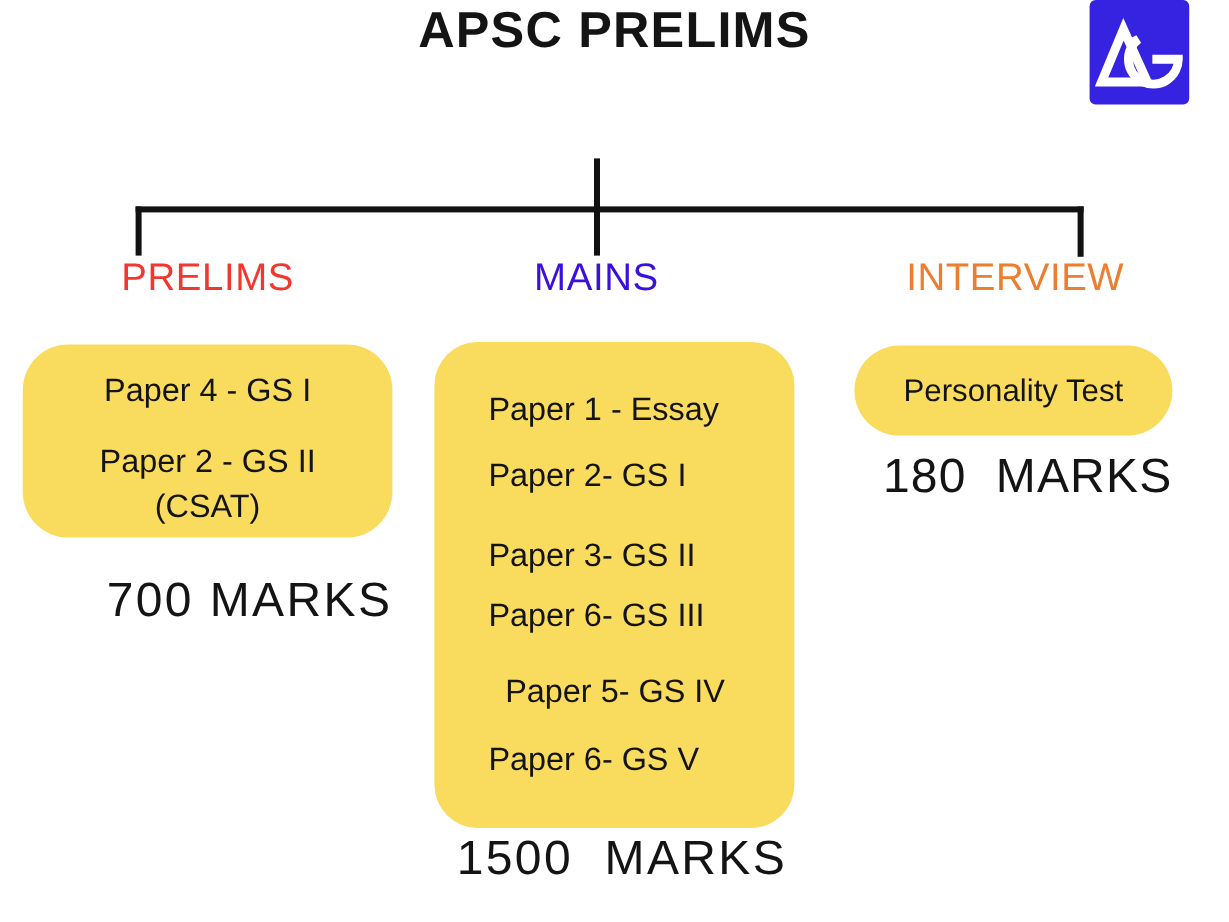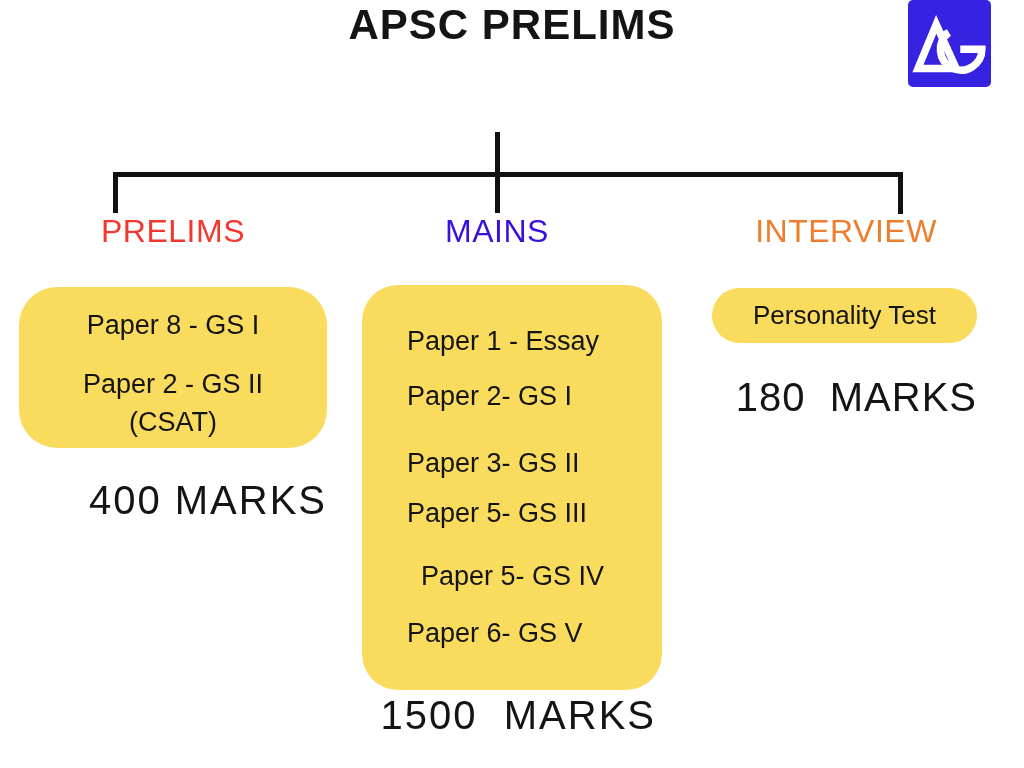--- a/index.html
+++ b/index.html
@@ -51,21 +51,21 @@
 
   .box-prelims {
     left: 19px; top: 287px; width: 308px; height: 161px;
     border-radius: 38px;
   }
   .box-mains {
     left: 362px; top: 285px; width: 300px; height: 405px;
     border-radius: 36px;
   }
   .pill-interview {
-    left: 712px; top: 288px; width: 265px; height: 55px;
+    left: 712px; top: 288px; width: 265px; height: 75px;
     border-radius: 38px;
     display: flex; align-items: center; justify-content: center;
   }
 
   .paper-line {
     position: absolute;
     font-size: 27px;
     line-height: 28px;
     height: 28px;
     color: #141414;
@@ -106,31 +106,31 @@
   <div class="abs tline" style="left:495px; top:132px; width:5px; height:81px;"></div>
   <div class="abs tline" style="left:113px; top:172px; width:790px; height:5px;"></div>
   <div class="abs tline" style="left:113px; top:172px; width:5px; height:41px;"></div>
   <div class="abs tline" style="left:898px; top:172px; width:5px; height:42px;"></div>
 
   <div class="abs branch-label lbl-prelims">PRELIMS</div>
   <div class="abs branch-label lbl-mains">MAINS</div>
   <div class="abs branch-label lbl-interview">INTERVIEW</div>
 
   <div class="abs ybox box-prelims">
-    <div class="paper-line centered" style="top:24px;">Paper 8 - GS I</div>
+    <div class="paper-line centered" style="top:24px;">Paper 4 - GS I</div>
     <div class="paper-line centered" style="top:83px;">Paper 2 - GS II</div>
     <div class="paper-line centered" style="top:121px;">(CSAT)</div>
   </div>
-  <div class="marks marks-prelims">400 MARKS</div>
+  <div class="marks marks-prelims">700 MARKS</div>
 
   <div class="abs ybox box-mains">
     <div class="paper-line" style="left:45px; top:42px;">Paper 1 - Essay</div>
     <div class="paper-line" style="left:45px; top:97px;">Paper 2- GS I</div>
     <div class="paper-line" style="left:45px; top:164px;">Paper 3- GS II</div>
-    <div class="paper-line" style="left:45px; top:214px;">Paper 5- GS III</div>
+    <div class="paper-line" style="left:45px; top:214px;">Paper 6- GS III</div>
     <div class="paper-line" style="left:59px; top:277px;">Paper 5- GS IV</div>
     <div class="paper-line" style="left:45px; top:334px;">Paper 6- GS V</div>
   </div>
   <div class="marks marks-mains">1500  MARKS</div>
 
   <div class="abs ybox pill-interview">
     <span class="pill-text">Personality Test</span>
   </div>
   <div class="marks marks-interview">180  MARKS</div>
 

